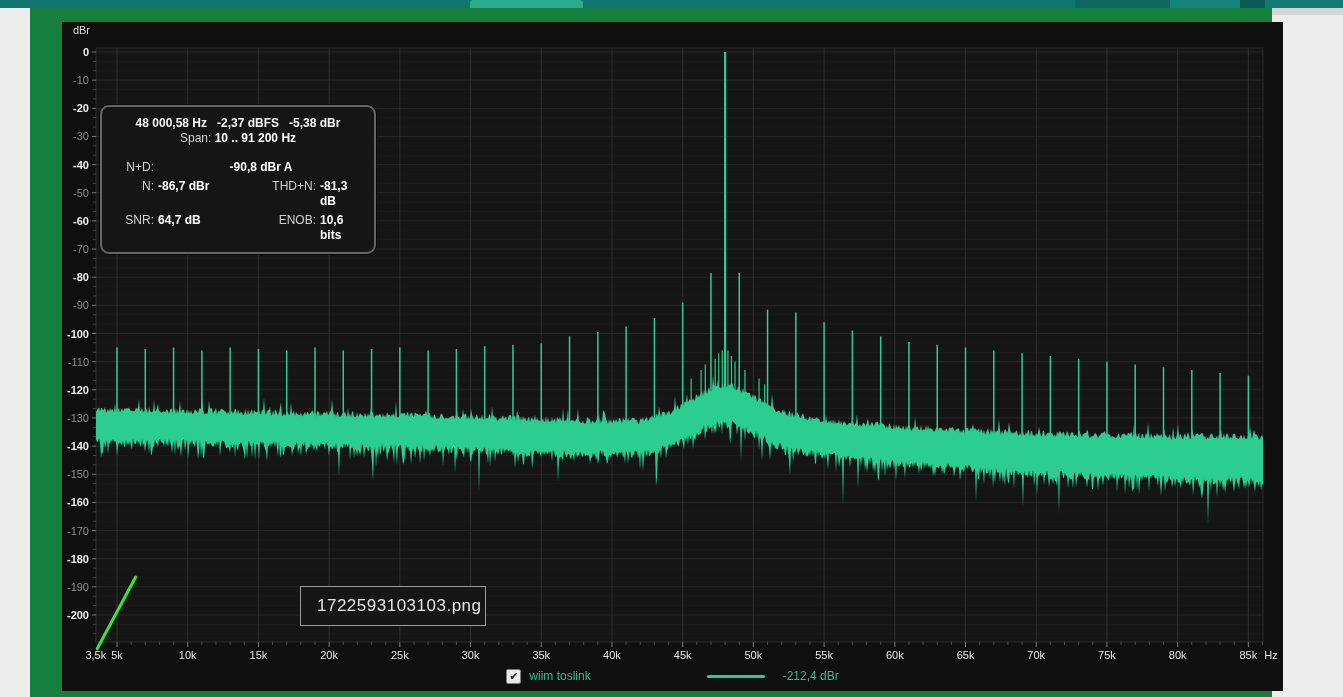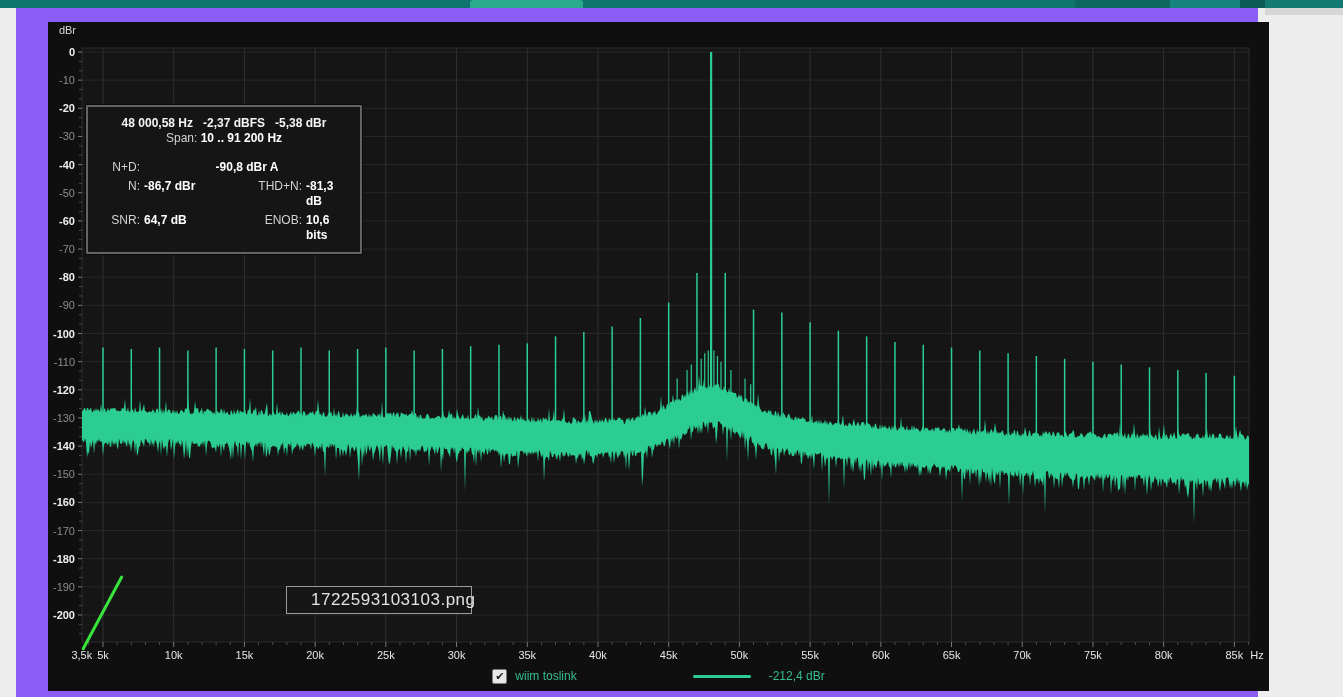--- a/index.html
+++ b/index.html
@@ -10,46 +10,46 @@
   
   .topbar{position:absolute;left:0;top:0;width:1343px;height:8px;background:#10756e;}
   .topbar .seg{position:absolute;top:0;height:8px;}
   .seg-active{left:470px;width:113px;background:#2aab8c;border-radius:3px 3px 0 0;}
   .seg-r1{left:1075px;width:95px;background:#0e6862;}
   .seg-r2{left:1170px;width:70px;background:#16837c;}
   .seg-r3{left:1240px;width:25px;background:#0a5a55;}
   .seg-r4{left:1265px;width:78px;background:#137a73;}
   .chrome-right{position:absolute;left:1265px;top:8px;width:78px;height:7px;background:#d6d6d6;}
   
-  .card{position:absolute;left:16px;top:8px;width:1242px;height:689px;background:#8b5cf6;}
+  .card{position:absolute;left:30px;top:8px;width:1242px;height:689px;background:#15803d;}
   
   .panel{position:absolute;left:32px;top:14px;width:1221px;height:669px;background:#0f0f0f;}
   .panel svg{position:absolute;left:0;top:0;}
   
   .infobox{
     position:absolute;left:38px;top:83px;width:252px;
     background:rgba(21,21,21,0.94);
-    border:2px solid #646464;border-radius:1px;
+    border:2px solid #646464;border-radius:9px;
     padding:9px 10px 9px 10px;color:#e8e8e8;font-size:12px;line-height:15px;
     box-shadow:0 0 0 1px #0a0a0a;
   }
   .ib-r1{text-align:center;font-weight:bold;color:#f5f5f5;white-space:nowrap;}
   .ib-r1 span{margin:0 5px;}
   .ib-r2{text-align:center;white-space:nowrap;}
   .ib-label{color:#d2d2d2;font-weight:normal;}
   .ib-val{color:#ffffff;font-weight:bold;}
   .ib-grid{display:grid;grid-template-columns:46px 100px 62px 1fr;margin-top:14px;row-gap:4px;}
   .ib-grid .lab{text-align:right;padding-right:4px;}
   .ib-grid .span3{grid-column:2 / span 3;text-align:center;}
   
   .filelabel{
-    position:absolute;left:238px;top:564px;width:186px;height:28px;
+    position:absolute;left:238px;top:564px;width:186px;height:40px;
     background:#161616;border:1px solid #9a9a9a;
     color:#e3e3e3;font-size:17px;display:flex;align-items:center;
-    padding-left:24px;box-sizing:border-box;letter-spacing:0.5px;
+    padding-left:16px;box-sizing:border-box;letter-spacing:0.5px;
   }
   
   .legend{
     position:absolute;left:0;top:644px;width:1221px;height:20px;
     display:flex;justify-content:center;align-items:center;
     font-size:12px;color:#35bd8e;
   }
   .legend .cb{
     width:13px;height:13px;background:#e8e8e8;border:1px solid #7c7c7c;border-radius:2px;
     display:flex;align-items:center;justify-content:center;

